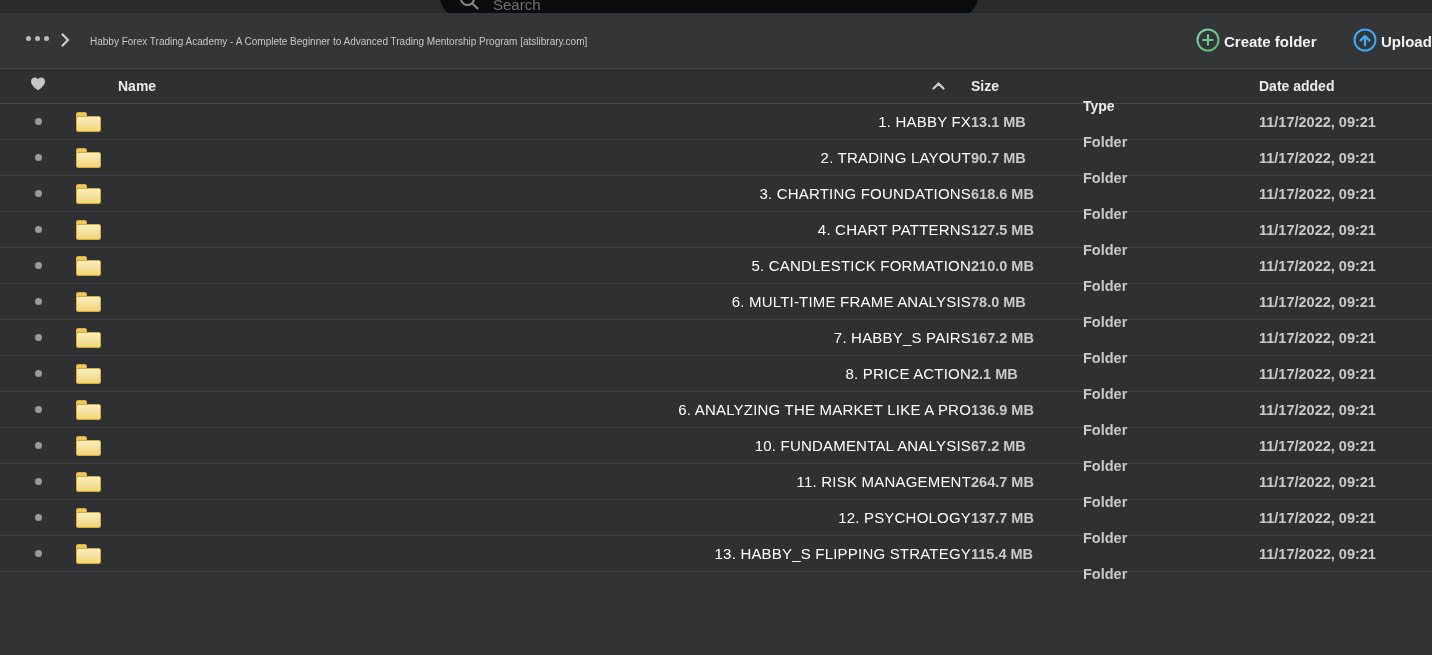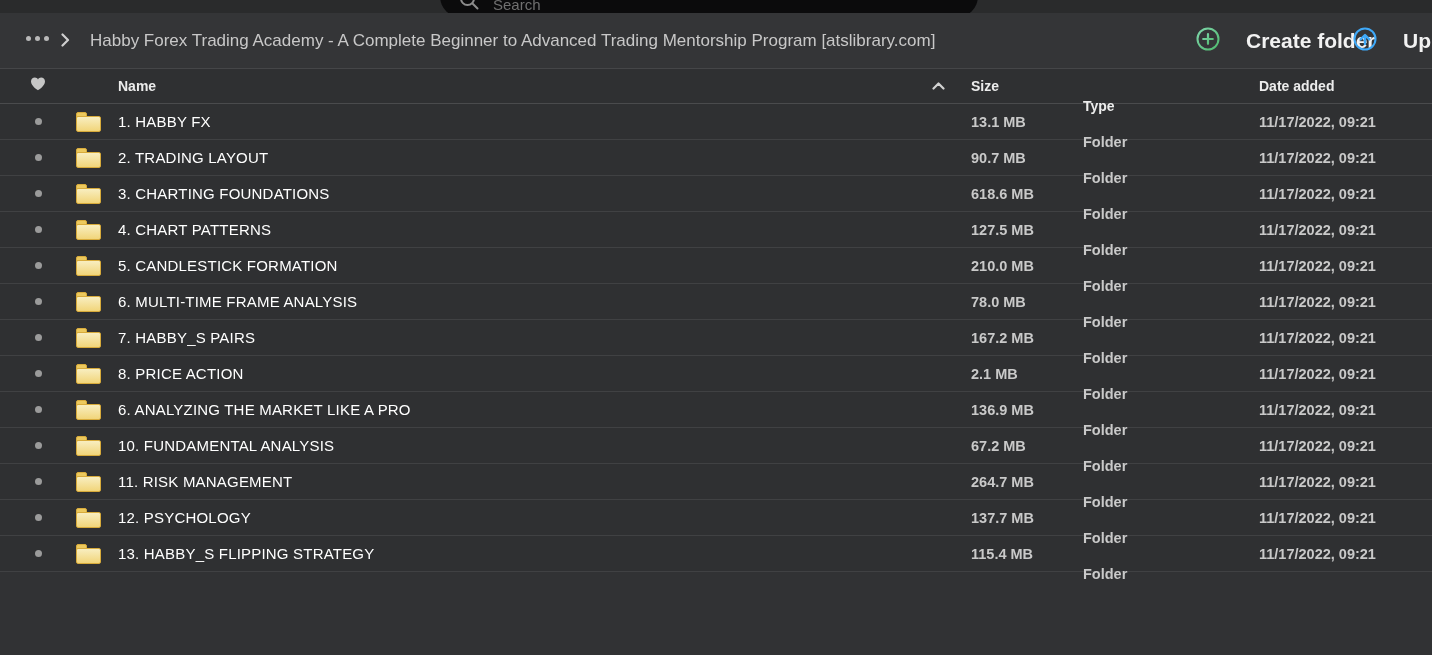--- a/index.html
+++ b/index.html
@@ -28,38 +28,38 @@
     position:absolute;top:13px;left:0;width:1432px;height:56px;
     background:#343537;border-bottom:1px solid #454648;box-sizing:border-box;
   }
   .dots-menu{
     position:absolute;left:26px;top:23px;display:flex;gap:4px;cursor:pointer;
   }
   .dots-menu i{width:5px;height:5px;border-radius:50%;background:#b9b9b9;display:block;}
   .crumb-chevron{position:absolute;left:61px;top:20px;}
   .crumb-title{
     position:absolute;left:90px;top:0;height:56px;display:flex;align-items:center;
-    color:#c8c8c8;font-size:17px;white-space:nowrap;
+    color:#c8c8c8;font-size:10px;white-space:nowrap;
   }
   .tool-item{
-    position:absolute;top:0;height:56px;display:flex;align-items:center;gap:26px;
-    color:#f2f2f2;font-size:21px;font-weight:600;cursor:pointer;white-space:nowrap;text-align:right;
+    position:absolute;top:0;height:56px;display:flex;align-items:center;gap:4px;
+    color:#f2f2f2;font-size:15px;font-weight:600;cursor:pointer;white-space:nowrap;text-align:right;
   }
   .tool-create{left:1196px;}
   .tool-upload{left:1353px;}
   
   .table{position:absolute;top:69px;left:0;width:1432px;}
   .trow{
     display:flex;align-items:center;height:36px;box-sizing:border-box;
     background:#2f3032;border-bottom:1px solid #404143;
   }
   .thead{height:35px;border-bottom:1px solid #4a4b4d;background:#2f3032;}
   .c-fav{width:76px;display:flex;justify-content:center;align-items:center;flex:0 0 auto;}
   .c-icon{width:42px;flex:0 0 auto;display:flex;align-items:center;}
-  .c-name{flex:1 1 auto;display:flex;align-items:center;min-width:0;}
+  .c-name{flex:1 1 auto;display:flex;align-items:center;min-width:0;justify-content:flex-end;}
   .c-size{width:112px;flex:0 0 auto;}
   .c-type{width:147px;flex:0 0 auto;margin-top:40px;}
   .c-date{width:173px;flex:0 0 auto;padding-left:29px;}
   .hdr{color:#ececec;font-size:14px;font-weight:700;}
   .meta{color:#c9c9c9;font-size:14.5px;font-weight:600;}
   .fname{color:#ffffff;font-size:15px;font-weight:400;letter-spacing:.2px;white-space:nowrap;overflow:hidden;}
   .sort-wrap{margin-left:auto;margin-right:26px;display:flex;align-items:center;cursor:pointer;}
   .bullet{width:7px;height:7px;border-radius:50%;background:#9b9b9b;}
   
   .folder{position:relative;width:25px;height:20px;}

